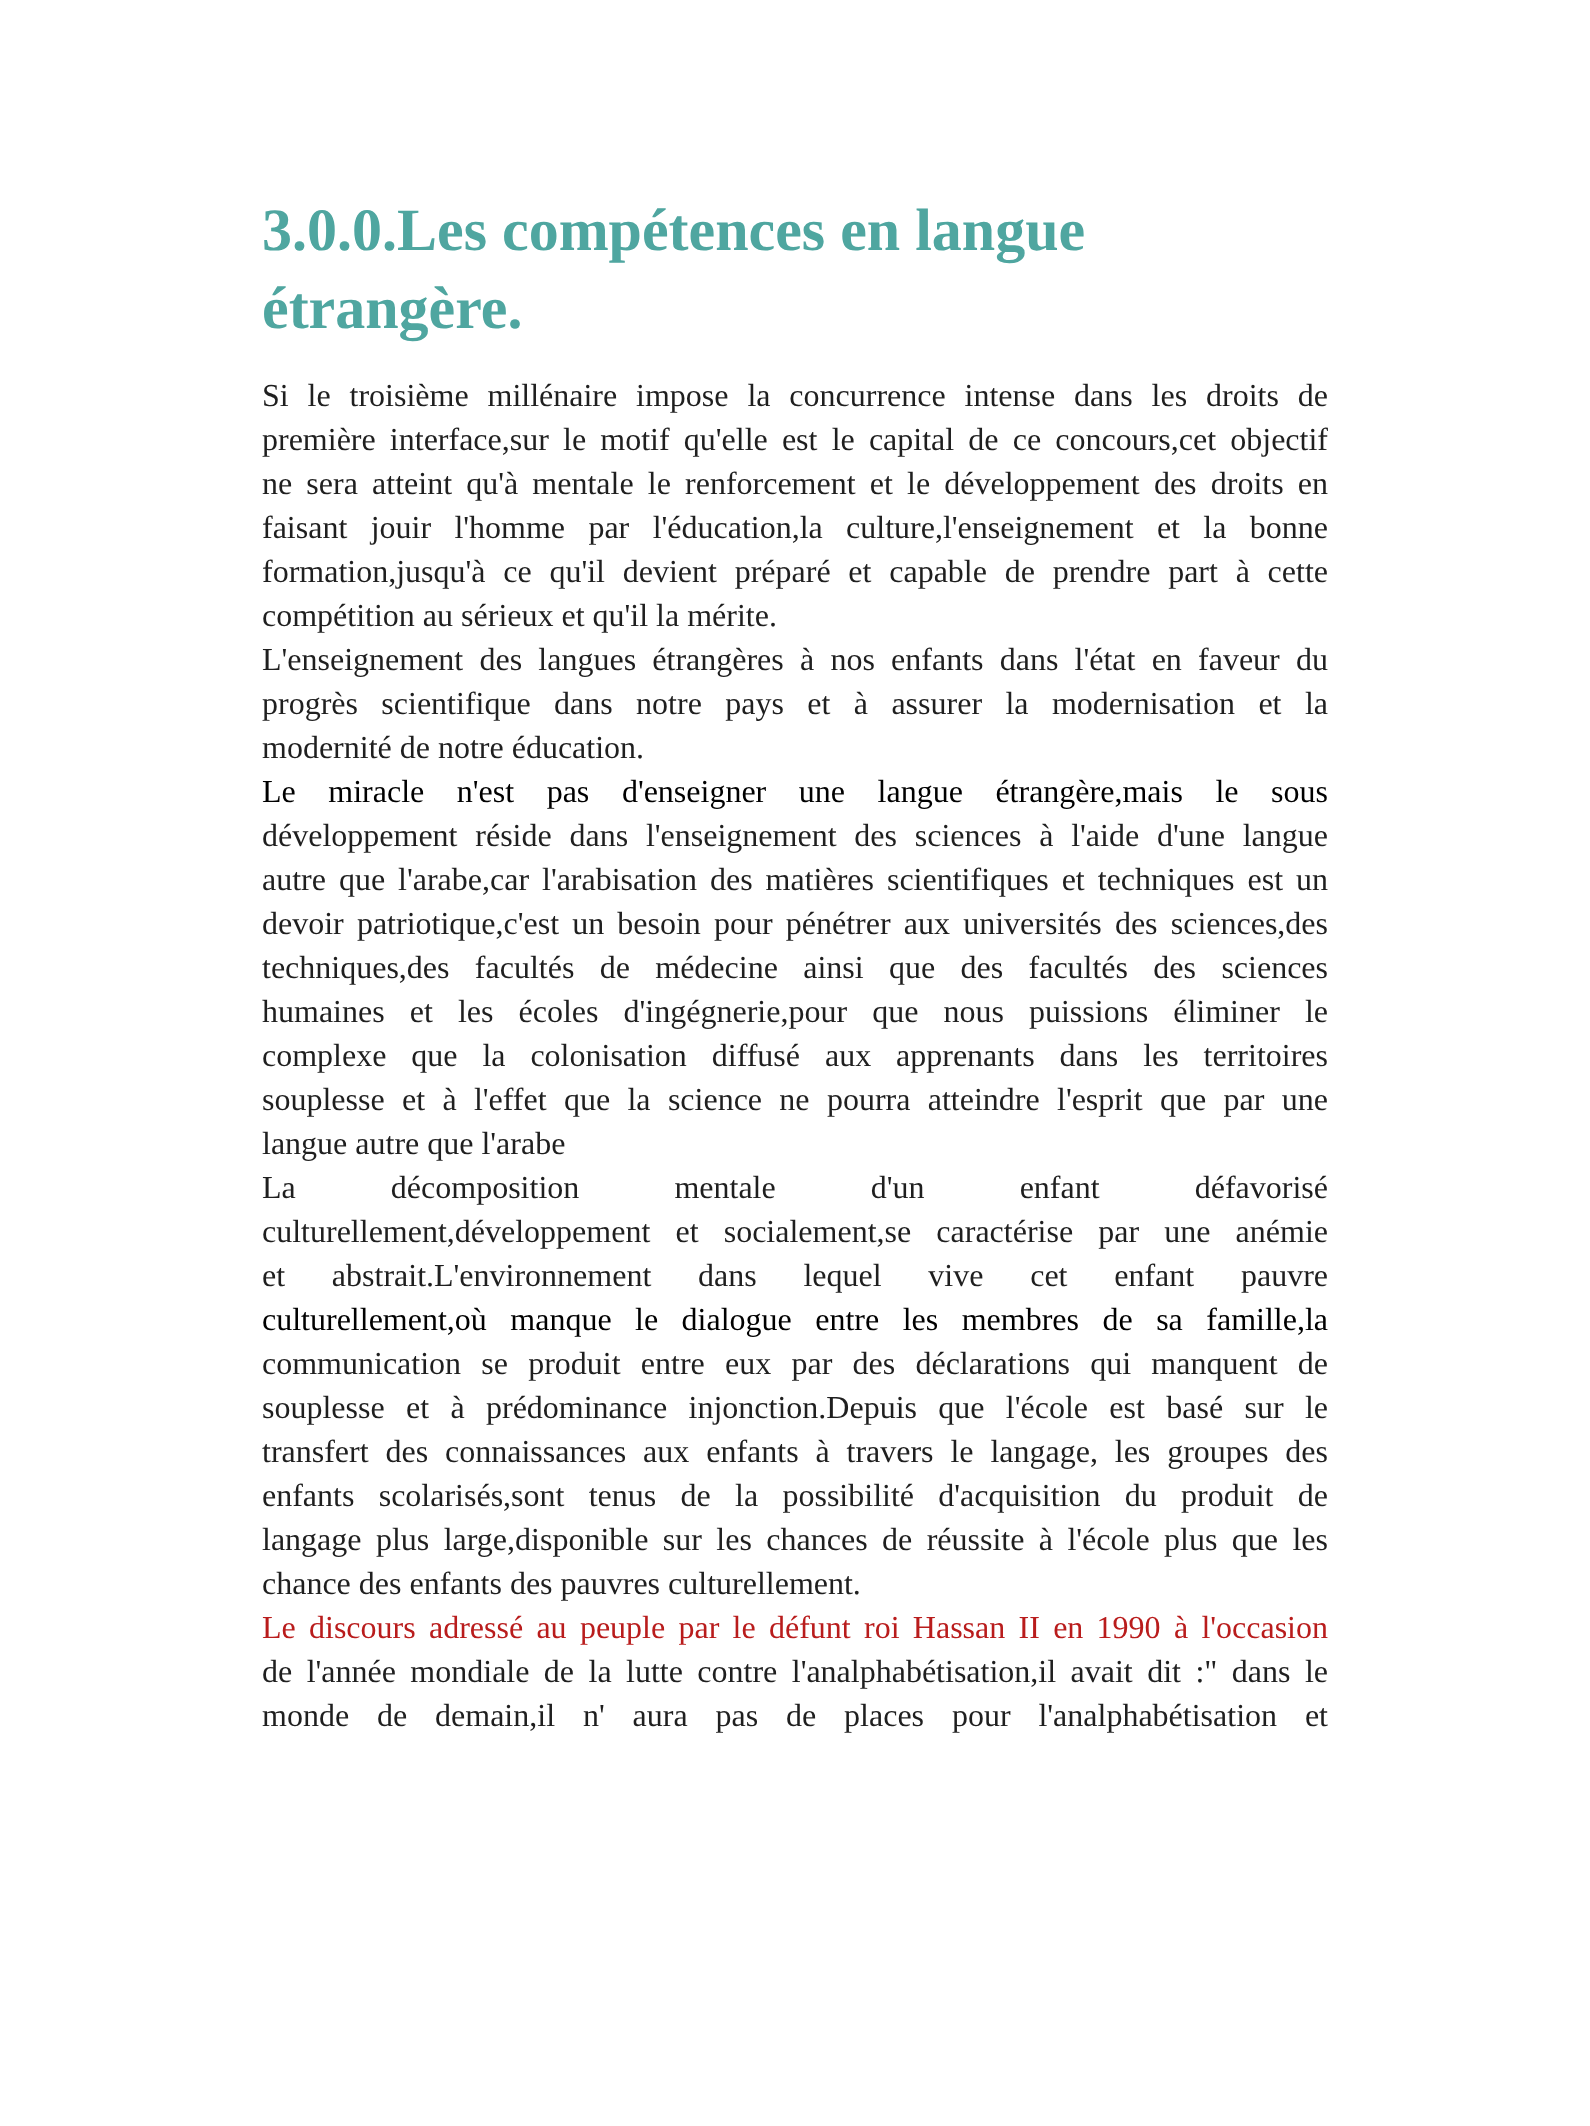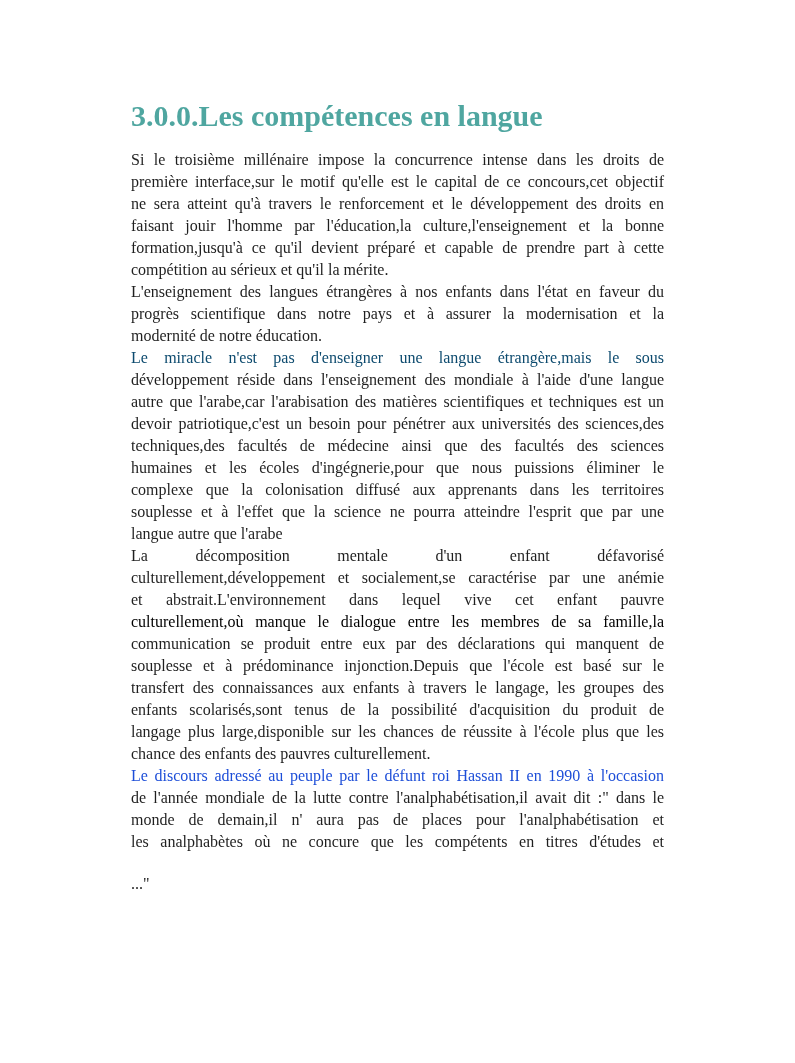--- a/index.html
+++ b/index.html
@@ -56,38 +56,39 @@
     letter-spacing: 1px;
   }
 </style>
 </head>
 <body>
 
 <div class="page" style="background: rgb(255, 255, 255);">
   <div class="content">
     <h1 class="heading" id="heading" style="color: rgb(79, 166, 160);">
         <span class="hline">3.0.0.Les compétences en langue</span>
+        <span class="hline">étrangère.</span>
       </h1>
     <div class="body-text" id="body">
         <div class="para">
           <div class="line" style="color: rgb(31, 31, 31);">Si le troisième millénaire impose la concurrence intense dans les droits de</div>
           <div class="line" style="color: rgb(31, 31, 31);">première interface,sur le motif qu'elle est le capital de ce concours,cet objectif</div>
-          <div class="line" style="color: rgb(31, 31, 31);">ne sera atteint qu'à travers le renforcement et le développement des droits en</div>
+          <div class="line" style="color: rgb(31, 31, 31);">ne sera atteint qu'à mentale le renforcement et le développement des droits en</div>
           <div class="line" style="color: rgb(31, 31, 31);">faisant jouir l'homme par l'éducation,la culture,l'enseignement et la bonne</div>
           <div class="line" style="color: rgb(31, 31, 31);">formation,jusqu'à ce qu'il devient préparé et capable de prendre part à cette</div>
           <div class="line last" style="color: rgb(31, 31, 31);">compétition au sérieux et qu'il la mérite.</div>
         </div>
         <div class="para">
           <div class="line" style="color: rgb(31, 31, 31);">L'enseignement des langues étrangères à nos enfants dans l'état en faveur du</div>
           <div class="line" style="color: rgb(31, 31, 31);">progrès scientifique dans notre pays et à assurer la modernisation et la</div>
           <div class="line last" style="color: rgb(31, 31, 31);">modernité de notre éducation.</div>
         </div>
         <div class="para">
-          <div class="line" style="color: #0c4a6e;">Le miracle n'est pas d'enseigner une langue étrangère,mais le sous</div>
-          <div class="line" style="color: rgb(31, 31, 31);">développement réside dans l'enseignement des mondiale à l'aide d'une langue</div>
+          <div class="line" style="color: #000000;">Le miracle n'est pas d'enseigner une langue étrangère,mais le sous</div>
+          <div class="line" style="color: rgb(31, 31, 31);">développement réside dans l'enseignement des sciences à l'aide d'une langue</div>
           <div class="line" style="color: rgb(31, 31, 31);">autre que l'arabe,car l'arabisation des matières scientifiques et techniques est un</div>
           <div class="line" style="color: rgb(31, 31, 31);">devoir patriotique,c'est un besoin pour pénétrer aux universités des sciences,des</div>
           <div class="line" style="color: rgb(31, 31, 31);">techniques,des facultés de médecine ainsi que des facultés des sciences</div>
           <div class="line" style="color: rgb(31, 31, 31);">humaines et les écoles d'ingégnerie,pour que nous puissions éliminer le</div>
           <div class="line" style="color: rgb(31, 31, 31);">complexe que la colonisation diffusé aux apprenants dans les territoires</div>
           <div class="line" style="color: rgb(31, 31, 31);">souplesse et à l'effet que la science ne pourra atteindre l'esprit que par une</div>
           <div class="line last" style="color: rgb(31, 31, 31);">langue autre que l'arabe</div>
         </div>
         <div class="para">
           <div class="line" style="color: rgb(31, 31, 31);">La décomposition mentale d'un enfant défavorisé</div>
@@ -95,24 +96,23 @@
           <div class="line" style="color: rgb(31, 31, 31);">et abstrait.L'environnement dans lequel vive cet enfant pauvre</div>
           <div class="line" style="color: #000000;">culturellement,où manque le dialogue entre les membres de sa famille,la</div>
           <div class="line" style="color: rgb(31, 31, 31);">communication se produit entre eux par des déclarations qui manquent de</div>
           <div class="line" style="color: rgb(31, 31, 31);">souplesse et à prédominance injonction.Depuis que l'école est basé sur le</div>
           <div class="line" style="color: rgb(31, 31, 31);">transfert des connaissances aux enfants à travers le langage, les groupes des</div>
           <div class="line" style="color: rgb(31, 31, 31);">enfants scolarisés,sont tenus de la possibilité d'acquisition du produit de</div>
           <div class="line" style="color: rgb(31, 31, 31);">langage plus large,disponible sur les chances de réussite à l'école plus que les</div>
           <div class="line last" style="color: rgb(31, 31, 31);">chance des enfants des pauvres culturellement.</div>
         </div>
         <div class="para">
-          <div class="line" style="color: #1d4ed8;">Le discours adressé au peuple par le défunt roi Hassan II en 1990 à l'occasion</div>
+          <div class="line" style="color: #b91c1c;">Le discours adressé au peuple par le défunt roi Hassan II en 1990 à l'occasion</div>
           <div class="line" style="color: rgb(31, 31, 31);">de l'année mondiale de la lutte contre l'analphabétisation,il avait dit :" dans le</div>
           <div class="line" style="color: rgb(31, 31, 31);">monde de demain,il n' aura pas de places pour l'analphabétisation et</div>
-          <div class="line" style="color: rgb(31, 31, 31);">les analphabètes où ne concure que les compétents en titres d'études et</div>
         </div>
       </div>
     <div class="trailing" style="color: rgb(31, 31, 31);">..."</div>
   </div>
   <div class="footer">
     <span class="pagenum" style="color: rgb(110, 110, 110);">81</span>
   </div>
 </div>
 
 </body></html>

